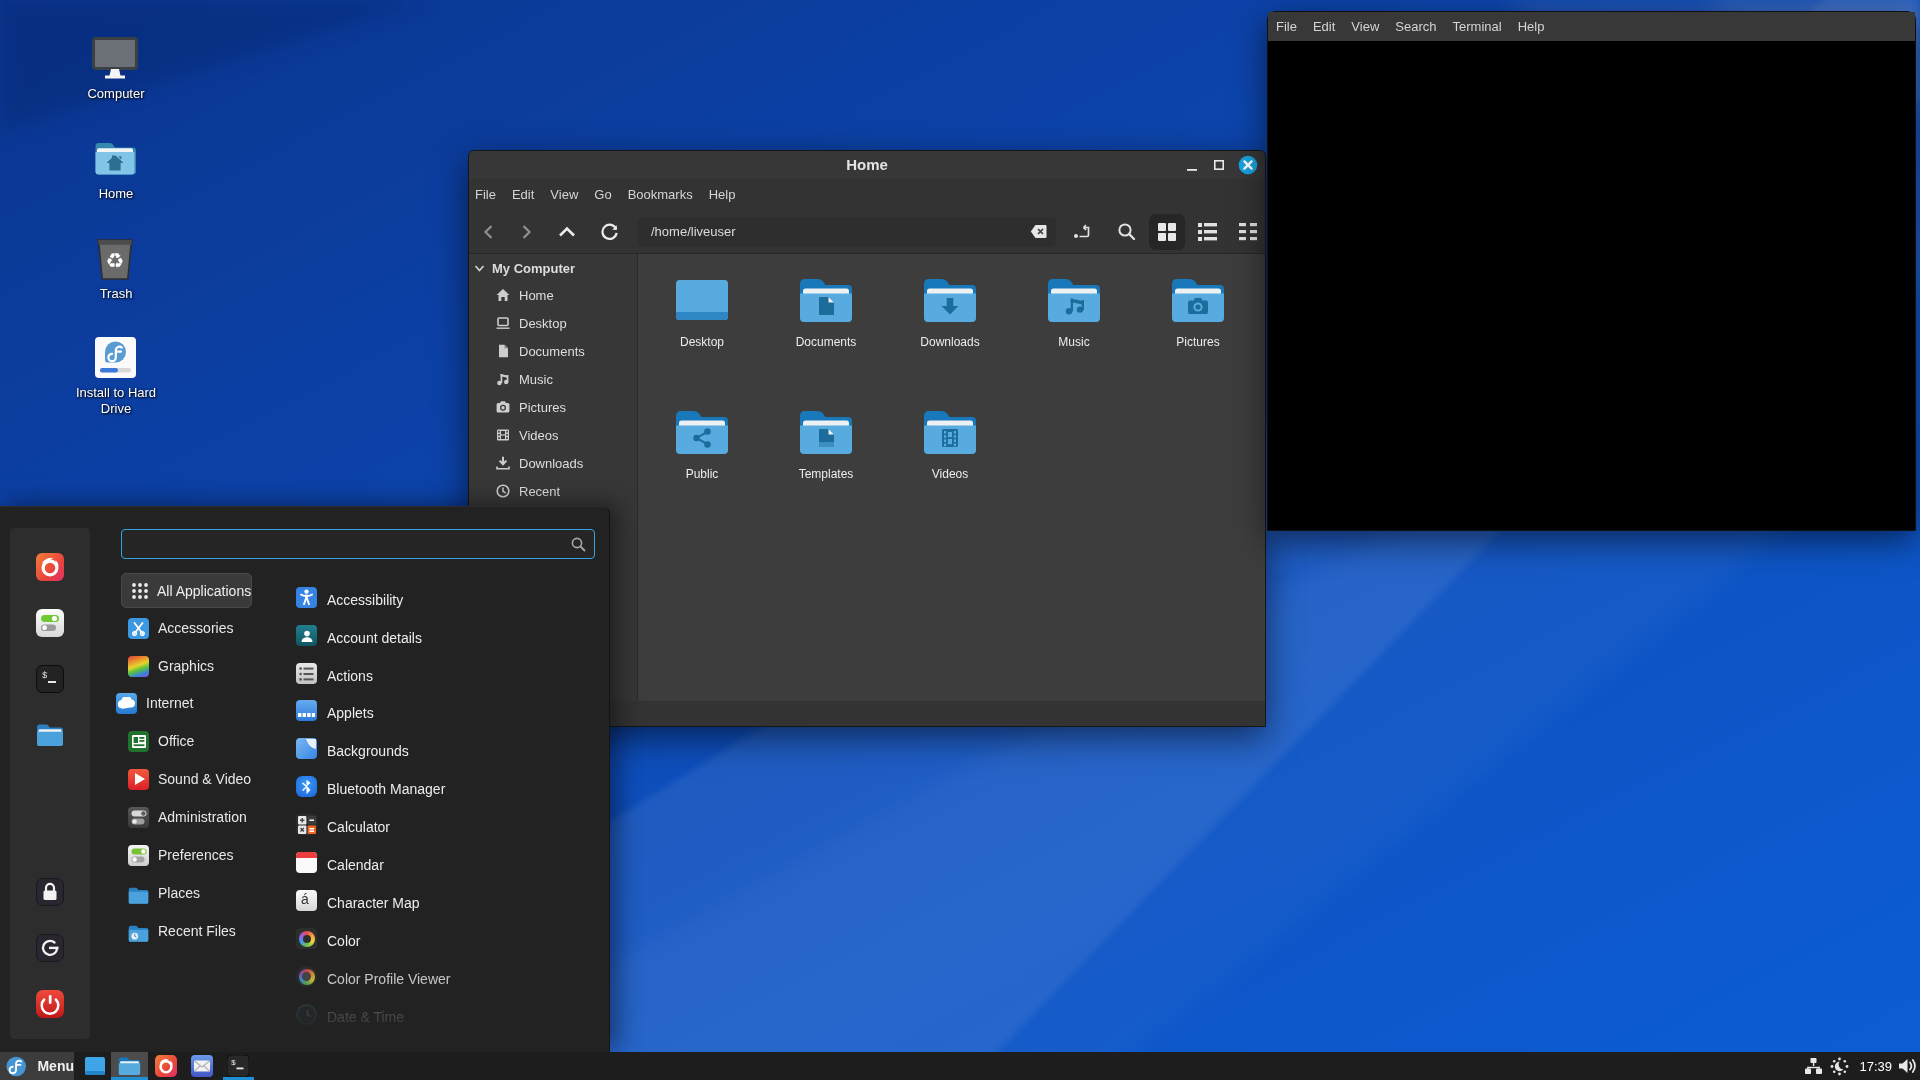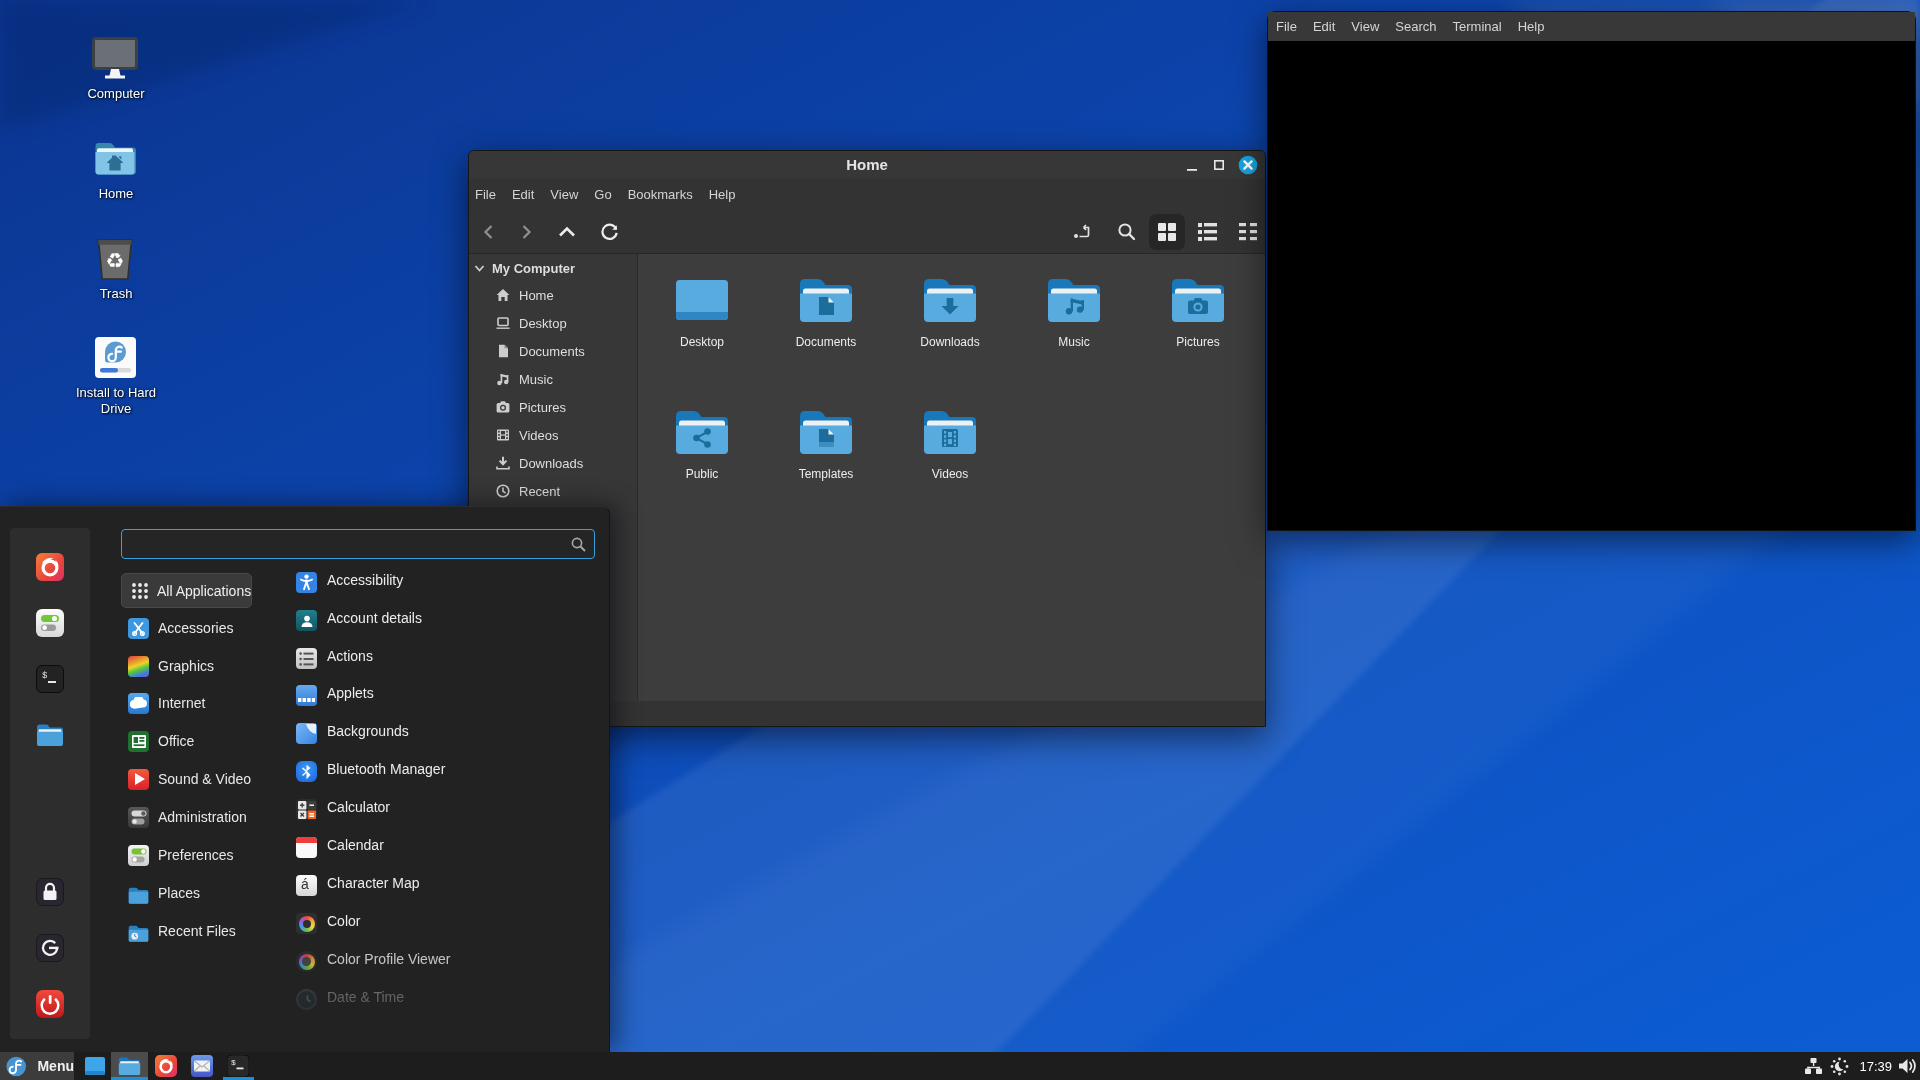--- a/index.html
+++ b/index.html
@@ -44,21 +44,21 @@
 .fitem .lab{color:#ececec;font-size:12px;margin-top:7px}
 #fmstat{position:relative;height:25px;background:#373737;border-top:1px solid #272727;color:#dcdcdc;font-size:13px;text-align:center;line-height:24px}
 
 #menu{position:absolute;left:0;top:506px;width:610px;height:546px;background:#222222;border-radius:0 8px 0 0;z-index:30;border-top:1px solid #2c2c2c;border-right:1px solid #151515;box-shadow:8px -2px 24px rgba(0,0,10,.45)}
 #mside{position:absolute;left:10px;top:21px;width:80px;height:511px;background:#2d2d2d;border-radius:4px}
 .mico{position:absolute;left:26px;width:28px;height:28px}
 #msearch{position:absolute;left:121px;top:22px;width:474px;height:30px;border:1px solid #36a1e0;border-radius:4px;background:#252525}
 #msearch svg{position:absolute;right:8px;top:7px}
 .cat{position:absolute;display:flex;align-items:center;color:#e8e8e8;font-size:14px;height:36px;white-space:nowrap}
 .cat .ci{width:21px;height:21px;margin-right:9px;flex:none;border-radius:4px;position:relative}
-.app{position:absolute;display:flex;align-items:flex-start;color:#ededed;font-size:14px;height:36px;white-space:nowrap}
+.app{position:absolute;display:flex;align-items:flex-end;color:#ededed;font-size:14px;height:36px;white-space:nowrap}
 .app .ci{width:21px;height:21px;margin-right:10px;flex:none;border-radius:4px;position:relative}
 #allapps{position:absolute;left:121px;top:66px;width:131px;height:35px;background:#3a3a3a;border:1px solid #494949;border-radius:5px}
 #msb{position:absolute;left:589px;top:566px;width:5px;height:368px;background:#4e4e4e;border-radius:3px}
 #mfade{position:absolute;left:96px;bottom:0;width:500px;height:70px;background:linear-gradient(rgba(34,34,34,0),#222 85%);pointer-events:none}
 .ci svg,.mico svg,.ticon svg{display:block}
 </style></head>
 <body>
 <svg id="wall" width="1920" height="1080" viewBox="0 0 1920 1080">
 <defs>
 <linearGradient id="base" x1="0" y1="0" x2="0.92" y2="1">
@@ -154,20 +154,26 @@
     <svg style="margin-left:27px" width="11" height="16" viewBox="0 0 11 16">
         <path d="M2.5 2 L8.5 8 l-6 6" stroke="#909090" stroke-width="2.2" fill="none"></path>
       </svg>
     <svg style="margin-left:26px" width="18" height="12" viewBox="0 0 18 12">
         <path d="M2 9.5 L9 2.5 l7 7" stroke="#ececec" stroke-width="2.6" fill="none"></path>
       </svg>
     <svg style="margin-left:24px" width="19" height="19" viewBox="0 0 19 19">
         <path d="M16.2 7.3 A7.1 7.1 0 1 0 16.6 10.8" stroke="#ececec" stroke-width="2.2" fill="none"></path>
         <path d="M16.8 3.2 v4.6 h-4.6 z" fill="#ececec"></path>
       </svg>
+    <div id="pathbar">/home/liveuser
+      <svg class="abs" style="right:9px;top:7px" width="17" height="15" viewBox="0 0 17 15">
+          <path d="M5.5 1 h10 q1 0 1 1 v11 q0 1-1 1 h-10 L0.8 7.5 z" fill="#e6e6e6"></path>
+          <path d="M8 5 l5 5 M13 5 l-5 5" stroke="#3c3c3c" stroke-width="1.7"></path>
+        </svg>
+    </div>
     <svg class="abs" style="left:604px;top:13px" width="18" height="18" viewBox="0 0 18 18">
         <circle cx="3" cy="13" r="2" fill="#e2e2e2"></circle>
         <path d="M6.5 13.5 h7.5 q1.5 0 1.5-1.5 v-7.5 h-5 m0 0 l2.5-2.5 m-2.5 2.5 l2.5 2.5" stroke="#e2e2e2" stroke-width="1.7" fill="none"></path>
       </svg>
     <svg class="abs" style="left:648px;top:12px" width="19" height="19" viewBox="0 0 19 19">
         <circle cx="8" cy="8" r="5.6" fill="none" stroke="#e2e2e2" stroke-width="2"></circle>
         <path d="M12.2 12.2 L17 17" stroke="#e2e2e2" stroke-width="2.4" stroke-linecap="round"></path>
       </svg>
     <div class="abs" style="left:680px;top:4px;width:36px;height:36px;background:#262626;border-radius:7px">
       <svg class="abs" style="left:8px;top:8px" width="20" height="20" viewBox="0 0 20 20">
@@ -427,21 +433,21 @@
     <span style="position:absolute;left:35px;top:9px;color:#f0f0f0;font-size:14px;white-space:nowrap">All Applications</span>
   </div>
   <div class="cat" style="left:128px;top:103px"><span class="ci" style="background:#3c98e0">
         <svg class="abs" style="left:3px;top:3px" width="15" height="15" viewBox="0 0 15 15">
           <path d="M3.5 2 L12 13 M11.5 2 L3 13" stroke="#fff" stroke-width="1.8" stroke-linecap="round"></path>
           <circle cx="3.6" cy="12.6" r="1.9" fill="none" stroke="#fff" stroke-width="1.3"></circle>
           <circle cx="11.4" cy="12.6" r="1.9" fill="none" stroke="#fff" stroke-width="1.3"></circle>
         </svg>
       </span>Accessories</div>
   <div class="cat" style="left:128px;top:141px"><span class="ci" style="background:linear-gradient(160deg,#e23c3c,#e88f2e 25%,#e8d42e 45%,#57c43f 62%,#3b7fe0 82%,#8a4fd8)"></span>Graphics</div>
-  <div class="cat" style="left:128px;top:178px"><span class="ci" style="background:linear-gradient(#55aaee,#2579d0)">
+  <div class="cat" style="left:116px;top:178px"><span class="ci" style="background:linear-gradient(#55aaee,#2579d0)">
         <svg class="abs" style="left:2px;top:4.5px" width="17" height="12" viewBox="0 0 17 12">
           <path d="M4.5 11 a3.7 3.7 0 0 1 -.4-7.4 a4.6 4.6 0 0 1 9-0.4 a3.3 3.3 0 0 1 -.4 6.6 z" fill="#fff" stroke="#fff" stroke-width="1.5"></path>
         </svg>
       </span>Internet</div>
   <div class="cat" style="left:128px;top:216px"><span class="ci" style="background:#20712e">
         <svg class="abs" style="left:3.5px;top:4px" width="14" height="13" viewBox="0 0 14 13">
           <rect x="0" y="0" width="14" height="13" rx="1" fill="#fff"></rect>
           <rect x="1.6" y="2" width="4.4" height="6" fill="#20712e"></rect>
           <rect x="7.4" y="2" width="5" height="1.8" fill="#20712e"></rect>
           <rect x="7.4" y="5" width="5" height="1.8" fill="#20712e"></rect>

